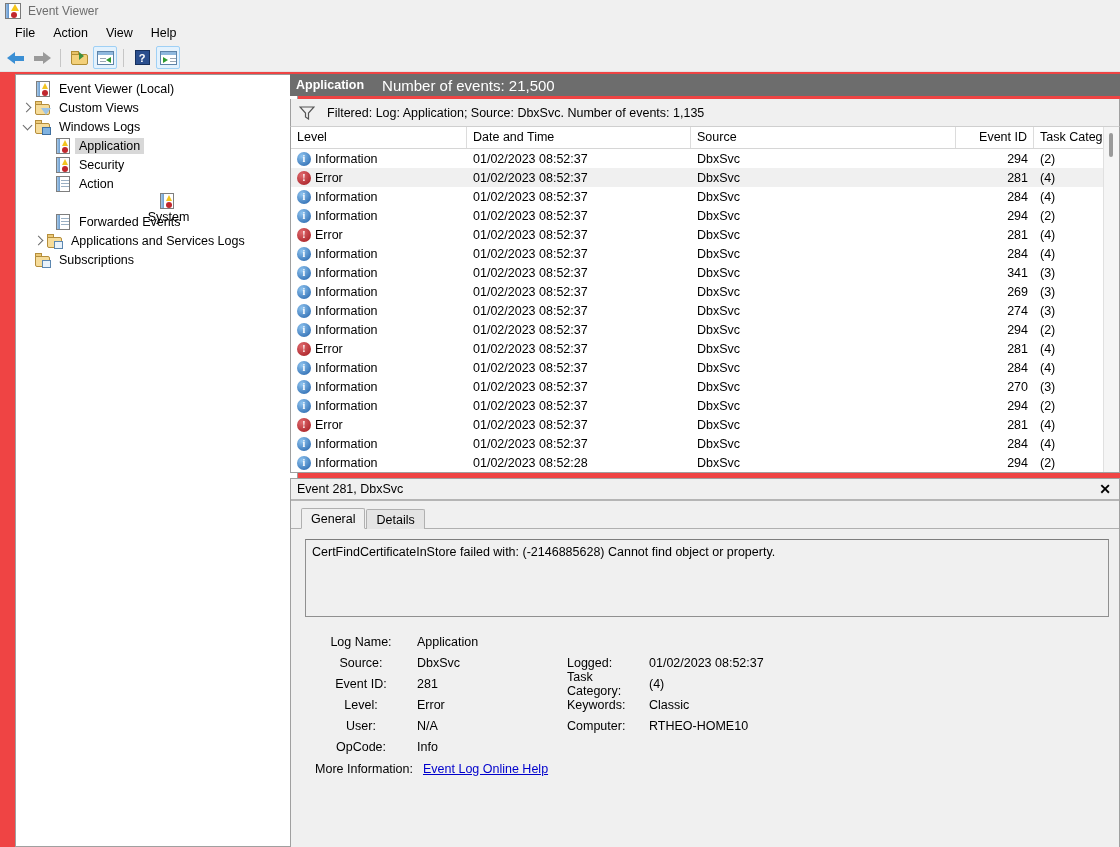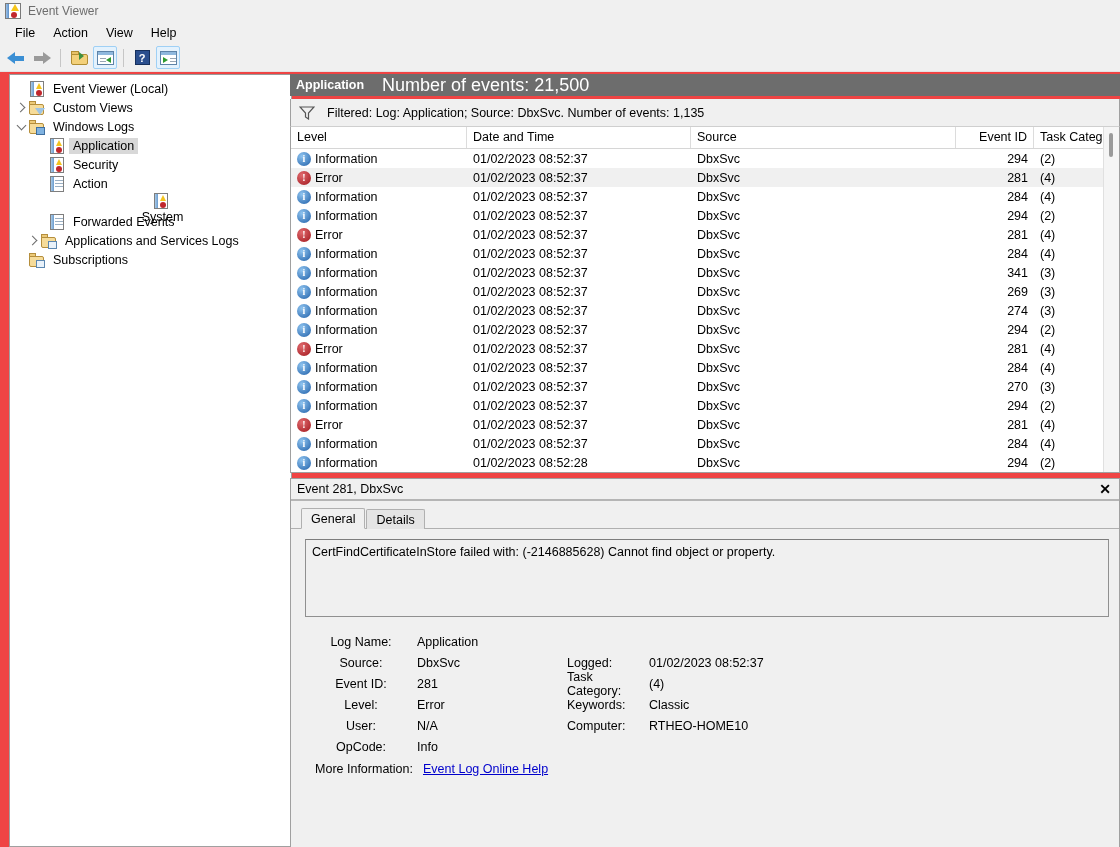--- a/index.html
+++ b/index.html
@@ -70,21 +70,21 @@
     background: #8fb8dd; }
   .pane-ico .ln { position: absolute; left: 2px; height: 1px; width: 6px; background: #9aa7b4; }
   .pane-ico .mark { position: absolute; width: 0; height: 0;
     border-top: 3.5px solid transparent; border-bottom: 3.5px solid transparent; }
   .help-ico { width: 15px; height: 15px; background: #2b4f8e; color: #fff;
     font-weight: bold; font-size: 11px; display: flex; align-items: center;
     justify-content: center; border: 1px solid #16305c; }
 
   
   .sidebar {
-    position: absolute; left: 9px; top: 74px; width: 283px; height: 773px;
+    position: absolute; left: 15px; top: 74px; width: 283px; height: 773px;
     background: #ffffff; border: 1px solid #a0a0a0; border-top: 1px solid #9a9a9a;
     overflow: hidden;
   }
   .tree { padding: 4px 0 0 0; }
   .tnode { display: flex; align-items: center; height: 19px; padding-left: 4px; white-space: nowrap; }
   .tnode .twist { width: 15px; height: 19px; display: flex; align-items: center;
     justify-content: center; color: #606060; font-size: 9px; }
   .tnode .tlabel { font-size: 12.5px; padding: 1px 4px; }
   .tnode.selected .tlabel { background: #d8d8d8; }
   .chev { width: 7px; height: 7px; border-right: 1.6px solid #6b6b6b;
@@ -118,21 +118,21 @@
     border-radius: 50%; background: #c0272d; }
 
   
   .rightpane { position: absolute; left: 290px; top: 74px; width: 830px; height: 773px; }
 
   .pane-header {
     height: 22px; background: #6d6d6d; color: #ffffff;
     display: flex; align-items: center; padding-left: 6px; gap: 18px;
   }
   .pane-header .ph-title { font-weight: bold; font-size: 12.5px; }
-  .pane-header .ph-count { font-size: 18px; }
+  .pane-header .ph-count { font-size: 15px; }
 
   .filterbar {
     height: 28px; background: #f0f0f0; border-left: 1px solid #a0a0a0;
     border-right: 1px solid #a0a0a0; border-bottom: 1px solid #cfcfcf;
     display: flex; align-items: center; gap: 12px; padding-left: 8px;
     margin-top: 3px;
   }
   .funnel { width: 16px; height: 14px; position: relative; }
   .funnel svg { display: block; }
   .filterbar .ftext { font-size: 12.5px; }

